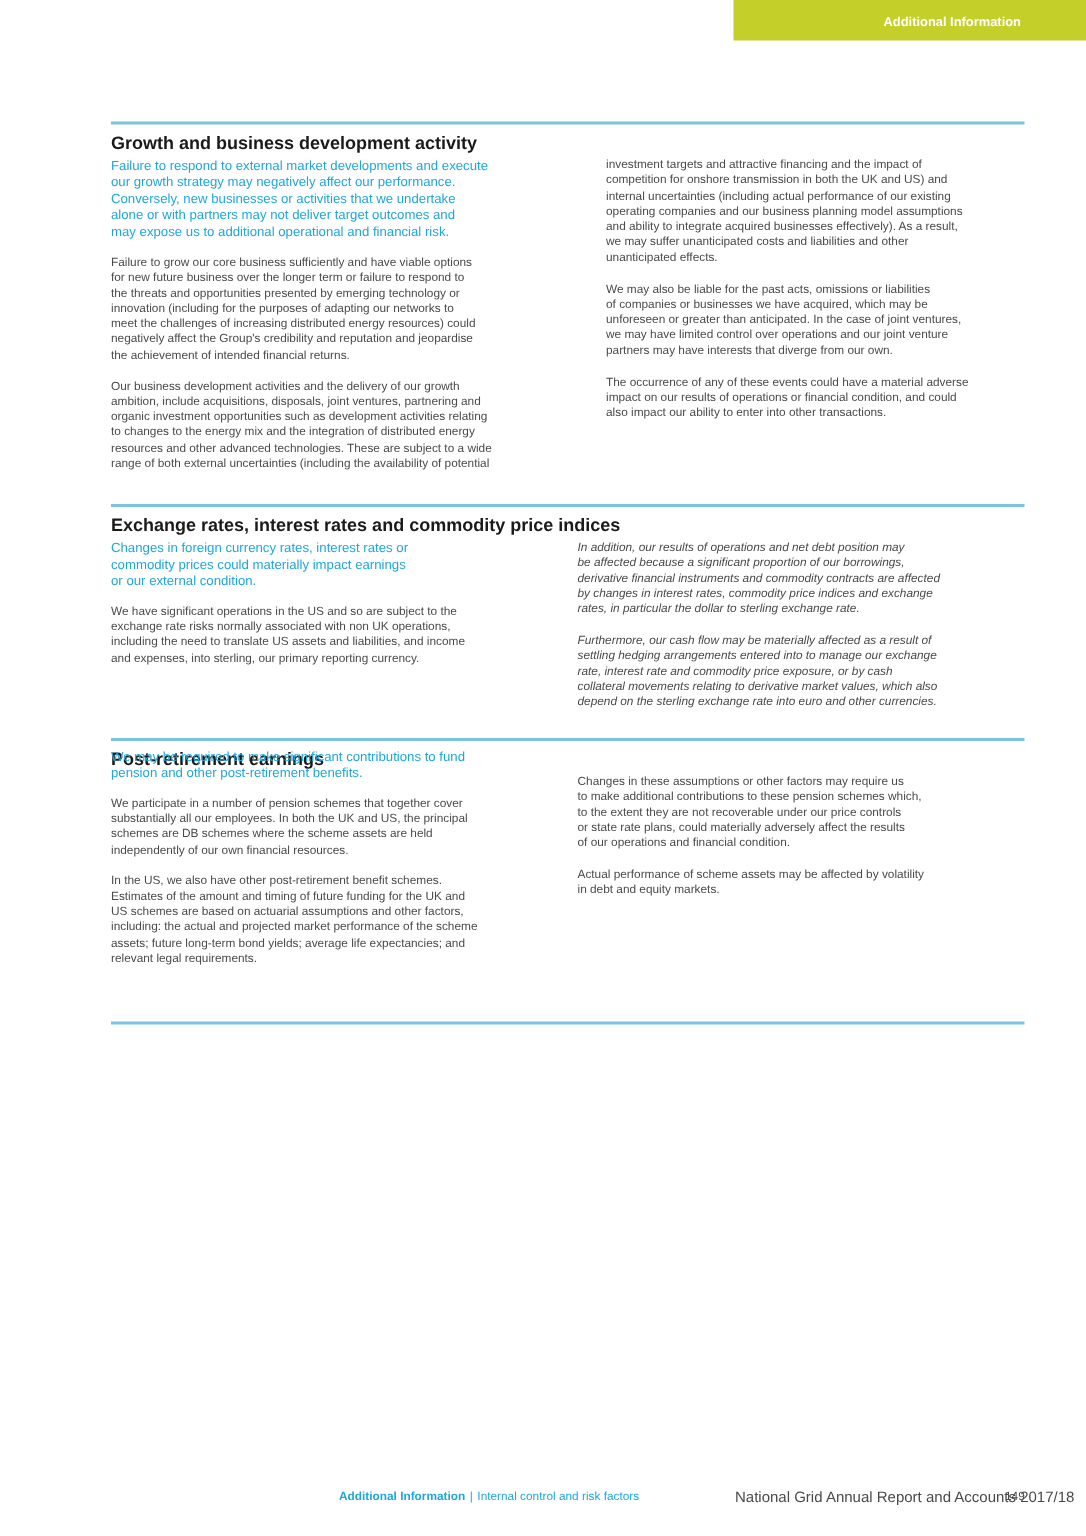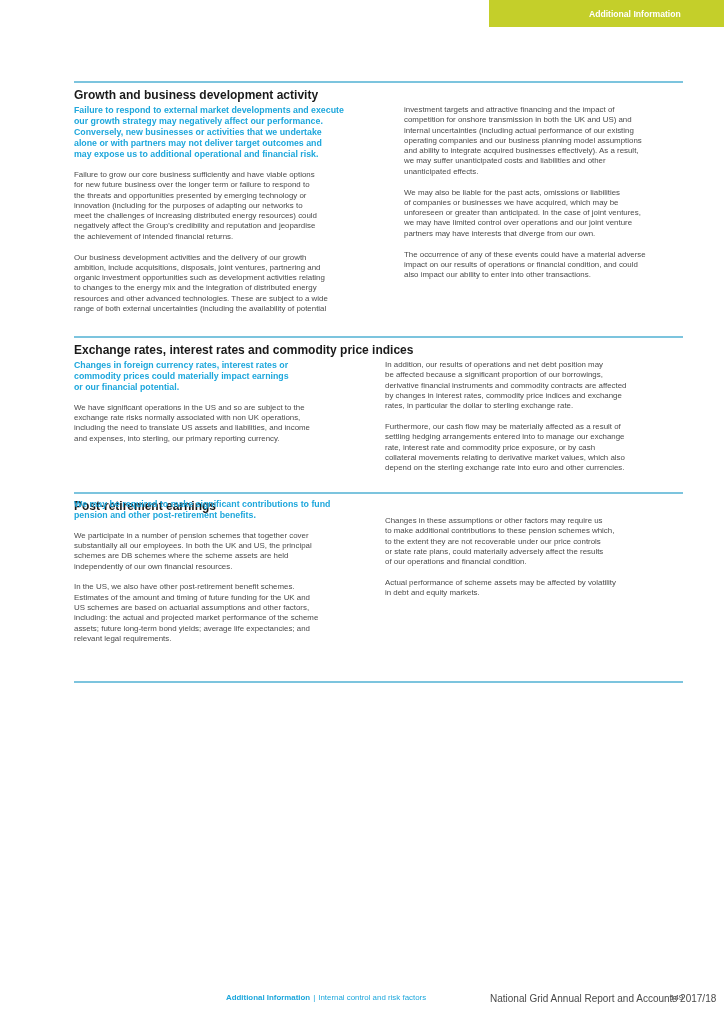--- a/index.html
+++ b/index.html
@@ -15,21 +15,21 @@
   .section { position: absolute; left: 74px; width: 609px; }
   .rule { position: absolute; left: 74px; width: 609px; height: 1.5px; background: #7cc4de; }
   .sec-title {
     position: absolute; left: 0; top: 0; font-size: 12px; font-weight: bold; color: #1a1a1a;
     white-space: nowrap;
   }
   .col { position: absolute; width: 300px; }
   .col.left { left: 0; }
   .col.right { left: 311px; }
   .lead {
-    color: #1ea7dc; font-weight: bold; font-size: 8.8px; line-height: 11.1px; margin: 0 0 9.5px 0;
+    color: #1ea7dc; font-weight: normal; font-size: 8.8px; line-height: 11.1px; margin: 0 0 9.5px 0;
     white-space: pre-line;
   }
   .para {
     font-size: 7.9px; line-height: 10.3px; color: #4a4a4a; margin: 0 0 10.5px 0;
     white-space: pre-line;
   }
   .footer {
     position: absolute; top: 993px; font-size: 7.9px; white-space: nowrap; line-height: 10px;
   }
   .footer .fsec { color: #1ea7dc; font-weight: bold; }
@@ -86,27 +86,27 @@
 also impact our ability to enter into other transactions.</p>
   </div>
 </div>
 
 <div class="rule" style="top:336px;"></div>
 <div class="section" style="top:343px;">
   <div class="sec-title">Exchange rates, interest rates and commodity price indices</div>
   <div class="col left" style="top:17px;">
     <p class="lead">Changes in foreign currency rates, interest rates or
 commodity prices could materially impact earnings
-or our financial potential.</p>
+or our external condition.</p>
     <p class="para">We have significant operations in the US and so are subject to the
 exchange rate risks normally associated with non UK operations,
 including the need to translate US assets and liabilities, and income
 and expenses, into sterling, our primary reporting currency.</p>
   </div>
-  <div class="col right" style="top:17px;">
+  <div class="col right" style="top:17px;font-style:italic;">
     <p class="para">In addition, our results of operations and net debt position may
 be affected because a significant proportion of our borrowings,
 derivative financial instruments and commodity contracts are affected
 by changes in interest rates, commodity price indices and exchange
 rates, in particular the dollar to sterling exchange rate.</p>
     <p class="para">Furthermore, our cash flow may be materially affected as a result of
 settling hedging arrangements entered into to manage our exchange
 rate, interest rate and commodity price exposure, or by cash
 collateral movements relating to derivative market values, which also
 depend on the sterling exchange rate into euro and other currencies.</p>

